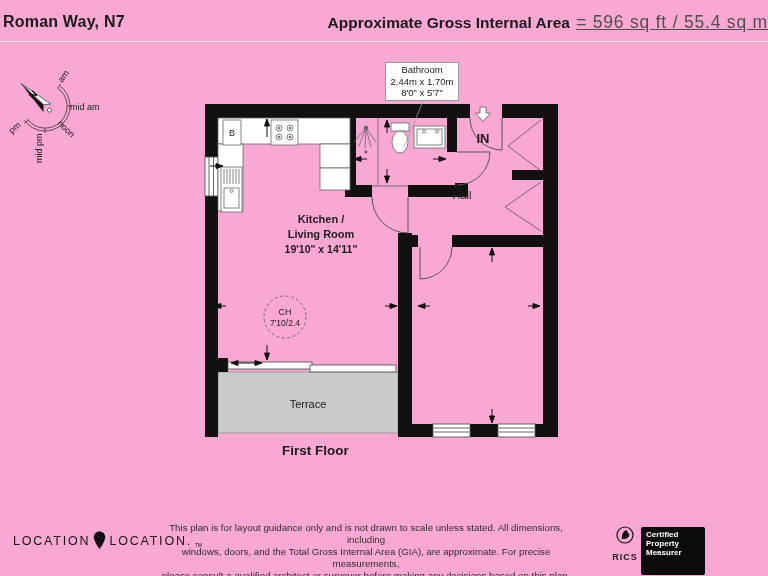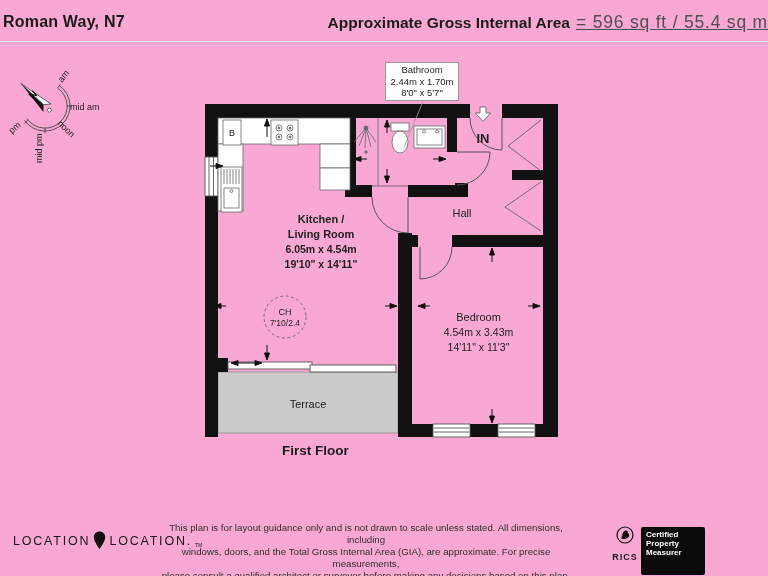--- a/index.html
+++ b/index.html
@@ -11,21 +11,21 @@
   .hdr-right{right:0px;top:12px;display:flex;align-items:baseline;gap:6px;white-space:nowrap;}
   .hdr-label{font-size:15.5px;font-weight:bold;}
   .hdr-value{font-size:17.5px;color:#4f4f4f;letter-spacing:.8px;text-decoration:underline;}
   .hdr-divider{left:0;top:41px;width:768px;height:1px;background:#e9e9e6;}
   
   .roomlbl{font-size:11px;line-height:15px;text-align:center;color:#1c1c1c;}
   .dim{font-size:10.5px;}
   .bath-box{left:385px;top:62px;width:72px;background:#fff;border:1px solid #9a9a9a;
             text-align:center;font-size:9.5px;line-height:11.5px;padding:1px 0;color:#1c1c1c;}
   .in-lbl{left:469px;top:87px;width:28px;text-align:center;font-weight:bold;font-size:13px;margin-top:44px;}
-  .hall-lbl{left:432px;top:206px;width:60px;text-align:center;}
+  .hall-lbl{left:432px;top:188px;width:60px;text-align:center;}
   .kitchen-lbl{left:261px;top:212px;width:120px;font-weight:bold;}
   .bedroom-lbl{left:418px;top:310px;width:121px;}
   .terrace-lbl{left:258px;top:397px;width:100px;}
   .floor-lbl{left:282px;top:443px;width:200px;text-align:left;font-weight:bold;font-size:13.5px;}
   
   .brand{left:13px;top:531px;display:flex;align-items:center;gap:3px;font-size:12.5px;
          letter-spacing:1.8px;color:#161616;}
   .brand .tm{font-size:5px;letter-spacing:0;align-self:flex-end;margin-bottom:2px;}
   .disclaimer{left:160px;top:522px;width:412px;text-align:center;font-size:9.7px;
               line-height:12px;color:#2e2e2e;}
@@ -243,31 +243,25 @@
     <div>Bathroom</div>
     <div>2.44m x 1.70m</div>
     <div>8'0" x 5'7"</div>
   </div>
 
   <div class="abs in-lbl">IN</div>
 
   <div class="abs roomlbl kitchen-lbl">
     <div>Kitchen /</div>
     <div>Living Room</div>
-    <div class="dim">6.05m x 4.54m</div>
     <div class="dim">19'10" x 14'11"</div>
   </div>
 
   <div class="abs roomlbl hall-lbl">Hall</div>
 
-  <div class="abs roomlbl bedroom-lbl">
-    <div>Bedroom</div>
-    <div class="dim">4.54m x 3.43m</div>
-    <div class="dim">14'11" x 11'3"</div>
-  </div>
 
   <div class="abs roomlbl terrace-lbl">Terrace</div>
 
   <div class="abs floor-lbl">First Floor</div>
 
   <div class="abs brand">
     <span>LOCATION</span>
     <svg width="13" height="19" viewBox="0 0 13 19">
       <path d="M6.5,0.5 C3,0.5 0.8,3.2 0.8,6.2 C0.8,10.5 6.5,18 6.5,18 C6.5,18 12.2,10.5 12.2,6.2 C12.2,3.2 10,0.5 6.5,0.5 Z" fill="#111"></path>
     </svg>

